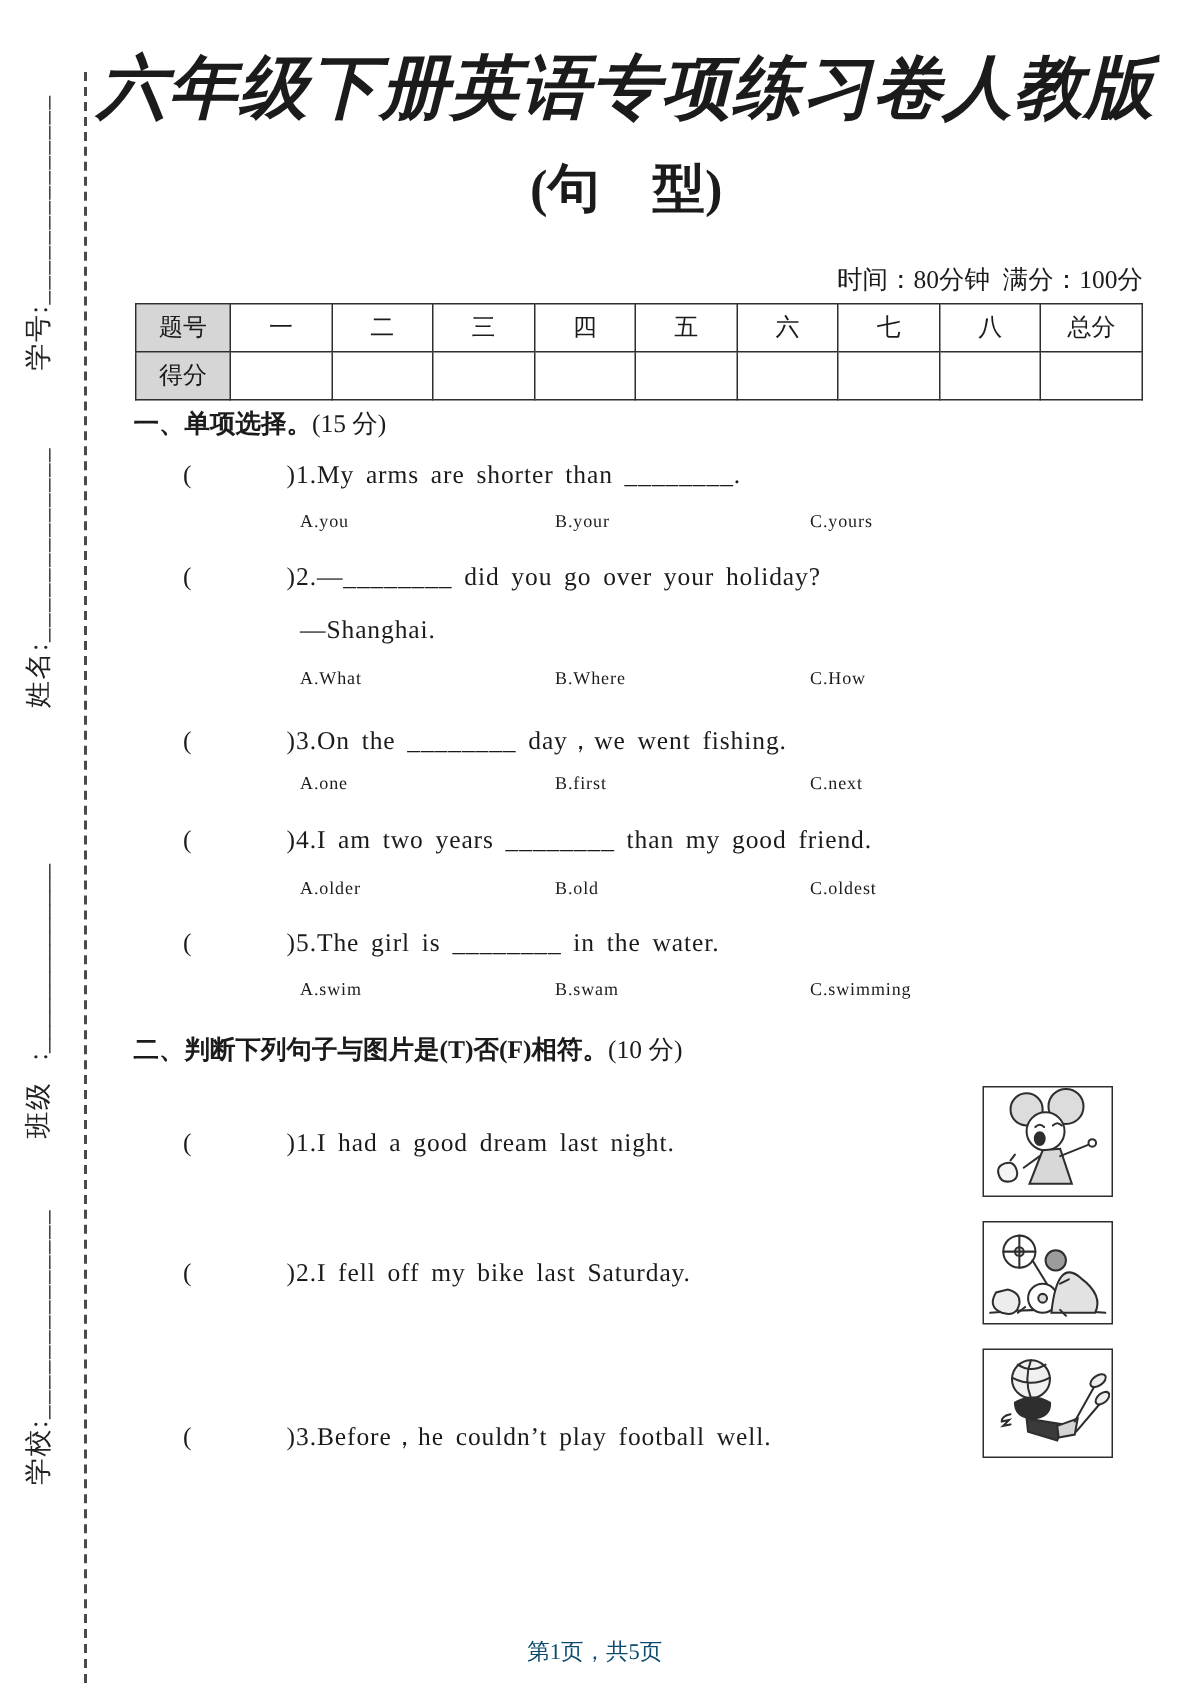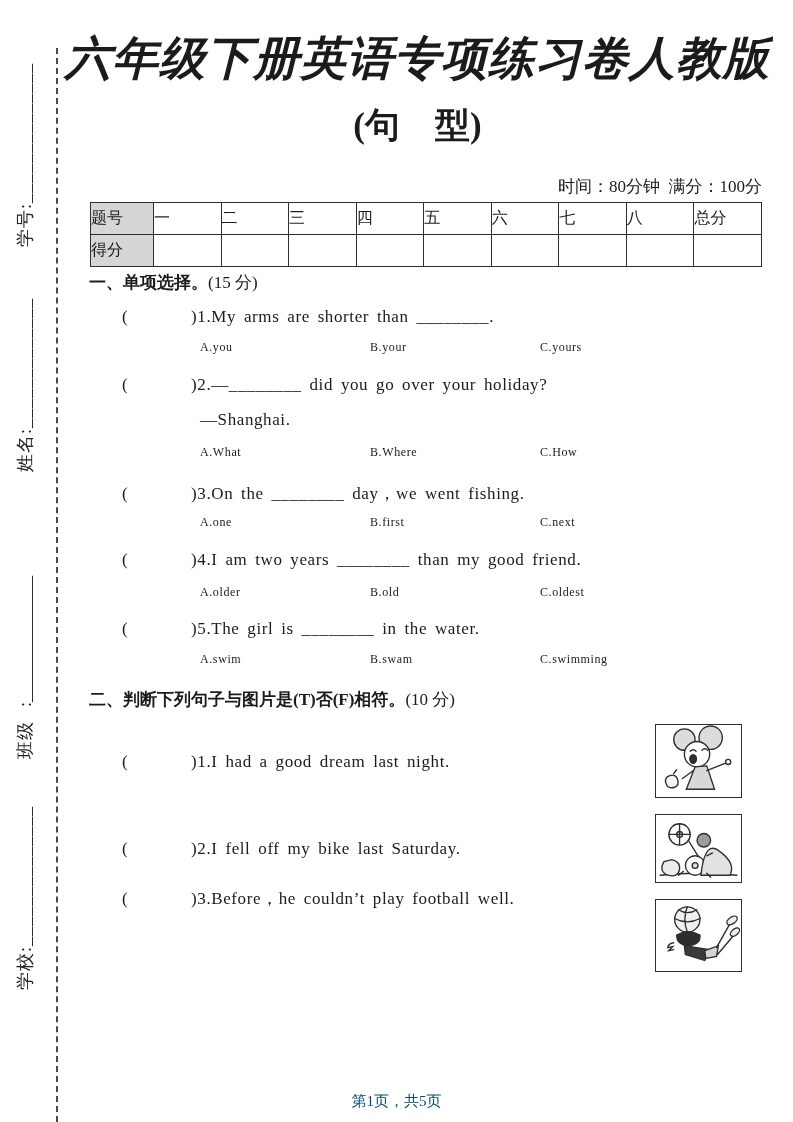--- a/index.html
+++ b/index.html
@@ -66,21 +66,21 @@
     position: absolute;
     left: 90px;
     top: 202px;
     width: 672px;
     border-collapse: collapse;
     table-layout: fixed;
   }
   table.score-table td {
     border: 1px solid #2e2e2e;
     height: 32px;
-    text-align: left;
+    text-align: center;
     vertical-align: middle;
     font-size: 16px;
     padding: 0;
   }
   table.score-table td.gray { background: #d6d6d6; }
   .sec-head {
     position: absolute;
     left: 89px;
     font-size: 17px;
     white-space: pre;
@@ -212,21 +212,21 @@
   <div class="opts" style="top:652px">
     <span class="opt-a">A.swim</span>
     <span class="opt-b">B.swam</span>
     <span class="opt-c">C.swimming</span>
   </div>
 
   <div class="sec-head" style="top:688px"><span class="cn">二、判断下列句子与图片是(T)否(F)相符。</span><span class="pts">(10 分)</span></div>
 
   <div class="qline" style="top:752px">(        )1.I had a good dream last night.</div>
   <div class="qline" style="top:839px">(        )2.I fell off my bike last Saturday.</div>
-  <div class="qline" style="top:887px">(        )3.Before，he couldn’t play football well.</div>
+  <div class="qline" style="top:946px">(        )3.Before，he couldn’t play football well.</div>
 
   <div class="illus" style="top:724px;height:74px">
     <svg viewBox="0 0 87 74" xmlns="http://www.w3.org/2000/svg">
       <g stroke="#2e2e2e" stroke-width="1.4" fill="none" stroke-linecap="round">
         <circle cx="29" cy="15" r="11" fill="#dcdcdc"></circle>
         <circle cx="56" cy="13" r="12" fill="#dcdcdc"></circle>
         <circle cx="42" cy="30" r="13" fill="#ffffff"></circle>
         <path d="M35,27 q3,-3 6,0"></path>
         <path d="M47,26 q3,-3 6,0"></path>
         <ellipse cx="38" cy="35" rx="3.4" ry="4.4" fill="#2e2e2e"></ellipse>

